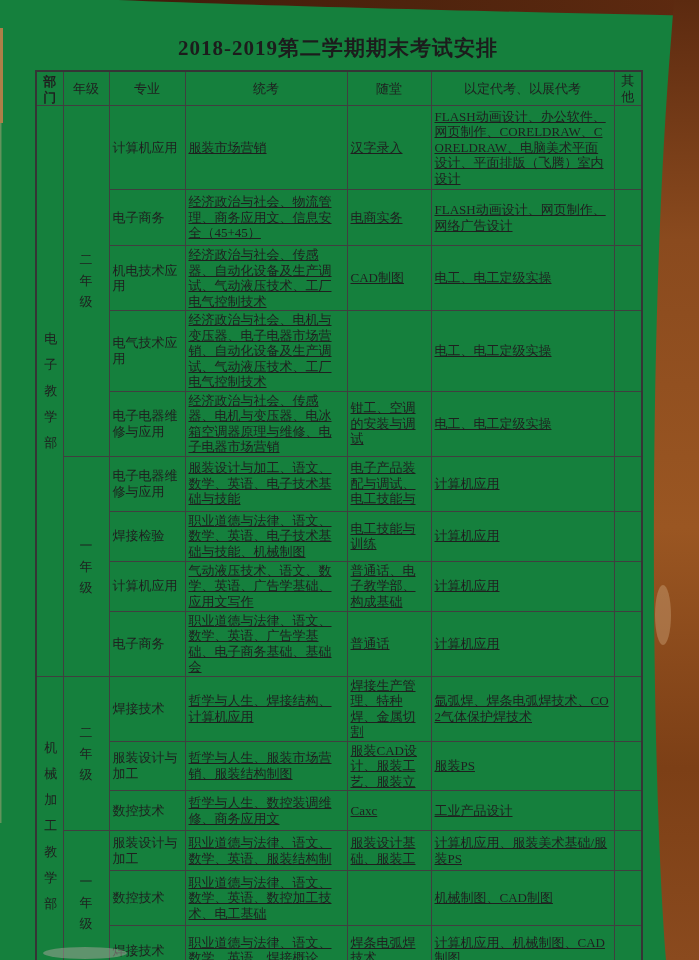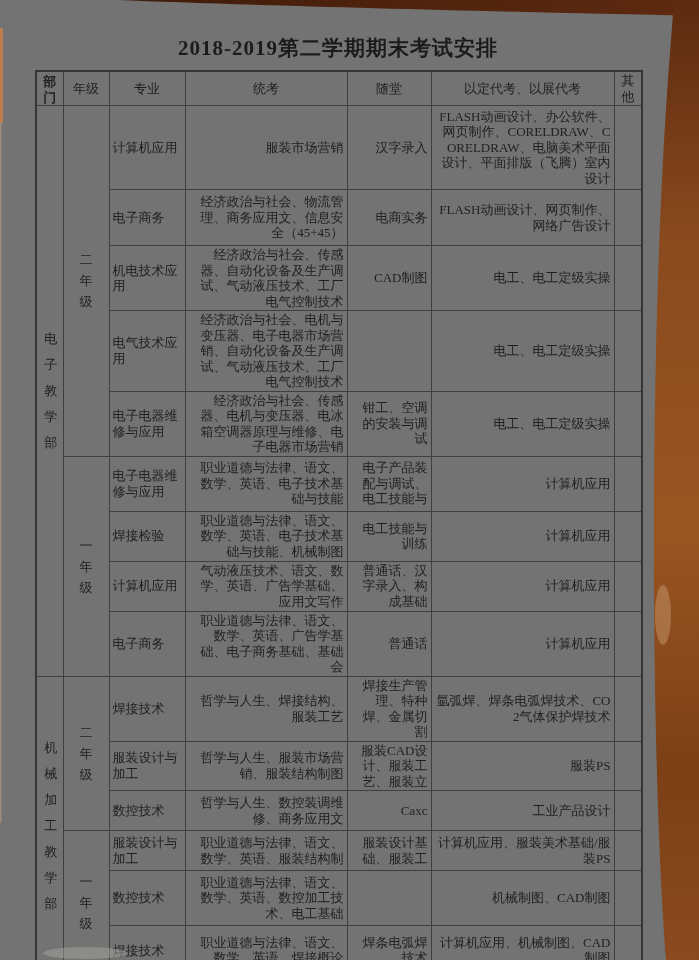--- a/index.html
+++ b/index.html
@@ -1,35 +1,35 @@
 <!DOCTYPE html>
 <html><head>
 <meta charset="utf-8">
 <style>
   html,body{margin:0;padding:0;background:#e8e6e1;}
-  .scan{position:relative;width:699px;height:960px;background:#737373;overflow:hidden;
+  .scan{position:relative;width:699px;height:960px;background:#15803d;overflow:hidden;
         font-family:"Liberation Serif","DejaVu Serif",serif;color:#222;}
   .edges{position:absolute;inset:0;pointer-events:none;z-index:5;}
   .content{position:relative;z-index:2;}
   .title{width:606px;margin:34px 0 8px 35px;text-align:center;font-size:21px;font-weight:700;
          letter-spacing:1px;color:#1c1c1c;}
   table.t{border-collapse:collapse;table-layout:fixed;margin-left:35px;width:606px;
           font-size:13px;line-height:15.5px;color:#1f1f1f;}
   table.t td,table.t th{border:1px solid #3f3f3f;padding:1px 3px;vertical-align:middle;
           overflow:hidden;font-weight:400;word-break:break-all;}
   table.t{border:2px solid #353535;}
   th{text-align:center;font-size:13px;}
   th.hdept{padding:0;height:28px;}
   th.hdept .vtext{display:block;width:15px;margin:0 auto;line-height:16px;height:30px;overflow:hidden;font-weight:bold;}
   td.vert{text-align:center;padding:0;}
   .vtext{display:block;width:15px;margin:0 auto;word-break:break-all;}
   .dept .vtext{line-height:26px;text-align:right;}
   .grade .vtext{line-height:21px;}
   td.c-major{vertical-align:middle;}
-  td.c-unified,td.c-inclass,td.c-subst{vertical-align:middle;text-align:right;}
+  td.c-unified,td.c-inclass,td.c-subst{vertical-align:middle;text-align:left;text-decoration:underline;}
   td.c-other{padding:0;}
 </style>
 </head>
 <body>
 
 <div class="scan">
 
   <svg class="edges" width="699" height="960" viewBox="0 0 699 960">
     <defs>
       <linearGradient id="wood" x1="0" y1="0" x2="0" y2="1">
@@ -118,56 +118,56 @@
         <td class="c-unified">经济政治与社会、传感器、电机与变压器、电冰箱空调器原理与维修、电子电器市场营销</td>
         <td class="c-inclass">钳工、空调的安装与调试</td>
         <td class="c-subst">电工、电工定级实操</td>
         <td class="c-other"></td>
       </tr>
       <tr style="height:55px">
         <td class="vert grade" rowspan="4">
               <span class="vtext">一年级</span>
             </td>
         <td class="c-major">电子电器维修与应用</td>
-        <td class="c-unified">职业道德与法律、语文、数学、英语、电子技术基础与技能</td>
+        <td class="c-unified">服装设计与加工、语文、数学、英语、电子技术基础与技能</td>
         <td class="c-inclass">电子产品装配与调试、电工技能与</td>
         <td class="c-subst">计算机应用</td>
         <td class="c-other"></td>
       </tr>
       <tr style="height:50px">
         <td class="c-major">焊接检验</td>
         <td class="c-unified">职业道德与法律、语文、数学、英语、电子技术基础与技能、机械制图</td>
         <td class="c-inclass">电工技能与训练</td>
         <td class="c-subst">计算机应用</td>
         <td class="c-other"></td>
       </tr>
       <tr style="height:50px">
         <td class="c-major">计算机应用</td>
         <td class="c-unified">气动液压技术、语文、数学、英语、广告学基础、应用文写作</td>
-        <td class="c-inclass">普通话、汉字录入、构成基础</td>
+        <td class="c-inclass">普通话、电子教学部、构成基础</td>
         <td class="c-subst">计算机应用</td>
         <td class="c-other"></td>
       </tr>
       <tr style="height:45px">
         <td class="c-major">电子商务</td>
         <td class="c-unified">职业道德与法律、语文、数学、英语、广告学基础、电子商务基础、基础会</td>
         <td class="c-inclass">普通话</td>
         <td class="c-subst">计算机应用</td>
         <td class="c-other"></td>
       </tr>
 
       <tr style="height:60px">
         <td class="vert dept" rowspan="6">
               <span class="vtext">机械加工教学部</span>
             </td>
         <td class="vert grade" rowspan="3">
               <span class="vtext">二年级</span>
             </td>
         <td class="c-major">焊接技术</td>
-        <td class="c-unified">哲学与人生、焊接结构、服装工艺</td>
+        <td class="c-unified">哲学与人生、焊接结构、计算机应用</td>
         <td class="c-inclass">焊接生产管理、特种焊、金属切割</td>
         <td class="c-subst">氩弧焊、焊条电弧焊技术、CO2气体保护焊技术</td>
         <td class="c-other"></td>
       </tr>
       <tr style="height:45px">
         <td class="c-major">服装设计与加工</td>
         <td class="c-unified">哲学与人生、服装市场营销、服装结构制图</td>
         <td class="c-inclass">服装CAD设计、服装工艺、服装立</td>
         <td class="c-subst">服装PS</td>
         <td class="c-other"></td>

